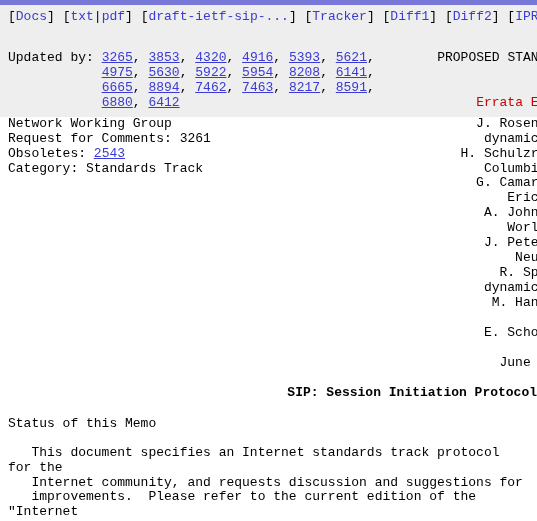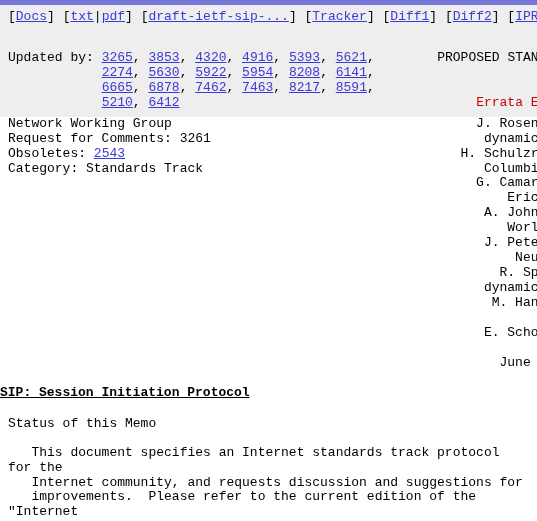--- a/index.html
+++ b/index.html
@@ -13,57 +13,57 @@
   }
   .topbar {
     background: #7878d8;
     height: 5px;
   }
   .navline {
     background: #eeeeee;
     padding: 4px 8px;
     white-space: nowrap;
   }
-  .navline a { color: #3a3ad4; text-decoration: underline; }
+  .navline a { color: #3a3ad4; }
   .metabox {
     background: #eeeeee;
     padding: 8px 8px 6px 8px;
     white-space: pre;
     line-height: 1.15;
   }
   .metabox a { color: #3a3ad4; text-decoration: underline; margin-top: 40px; }
   .errata { color: #cc0000; }
   .plainblock {
     white-space: pre;
     padding: 0 8px;
     line-height: 1.15;
   }
   .plainblock a { color: #3a3ad4; text-decoration: underline; font-family: Liberation Mono, monospace; }
   .bodytext {
     padding: 0 8px;
     line-height: 1.15;
     white-space: pre-wrap;
   }
-  .title { font-weight: bold; text-align: left; padding: 14px 0 8px 0; text-decoration: underline;}
+  .title { font-weight: bold; text-align: right; padding: 14px 0 8px 0;}
   .status { padding: 8px 20px 0 8px;}
 </style>
 </head>
 <body>
 
 
 
 <div class="topbar"></div>
 
 <div class="navline">[<a>Docs</a>] [<a>txt</a>|<a>pdf</a>] [<a>draft-ietf-sip-...</a>] [<a>Tracker</a>] [<a>Diff1</a>] [<a>Diff2</a>] [<a>IPR</a>] [</div>
 
 <div class="metabox" id="metabox"> 
 Updated by: <a>3265</a>, <a>3853</a>, <a>4320</a>, <a>4916</a>, <a>5393</a>, <a>5621</a>,        PROPOSED STANDARD
-            <a>2274</a>, <a>5630</a>, <a>5922</a>, <a>5954</a>, <a>8208</a>, <a>6141</a>,
-            <a>6665</a>, <a>6878</a>, <a>7462</a>, <a>7463</a>, <a>8217</a>, <a>8591</a>,
-            <a>5210</a>, <a>6412</a>                                      <span class="errata">Errata Exist</span></div>
+            <a>4975</a>, <a>5630</a>, <a>5922</a>, <a>5954</a>, <a>8208</a>, <a>6141</a>,
+            <a>6665</a>, <a>8894</a>, <a>7462</a>, <a>7463</a>, <a>8217</a>, <a>8591</a>,
+            <a>6880</a>, <a>6412</a>                                      <span class="errata">Errata Exist</span></div>
 
 <div class="plainblock" id="plainblock">Network Working Group                                       J. Rosenberg
 Request for Comments: 3261                                   dynamicsoft
 Obsoletes: <a>2543</a>                                           H. Schulzrinne
 Category: Standards Track                                    Columbia U.
                                                             G. Camarillo
                                                                 Ericsson
                                                              A. Johnston
                                                                 WorldCom
                                                              J. Peterson

